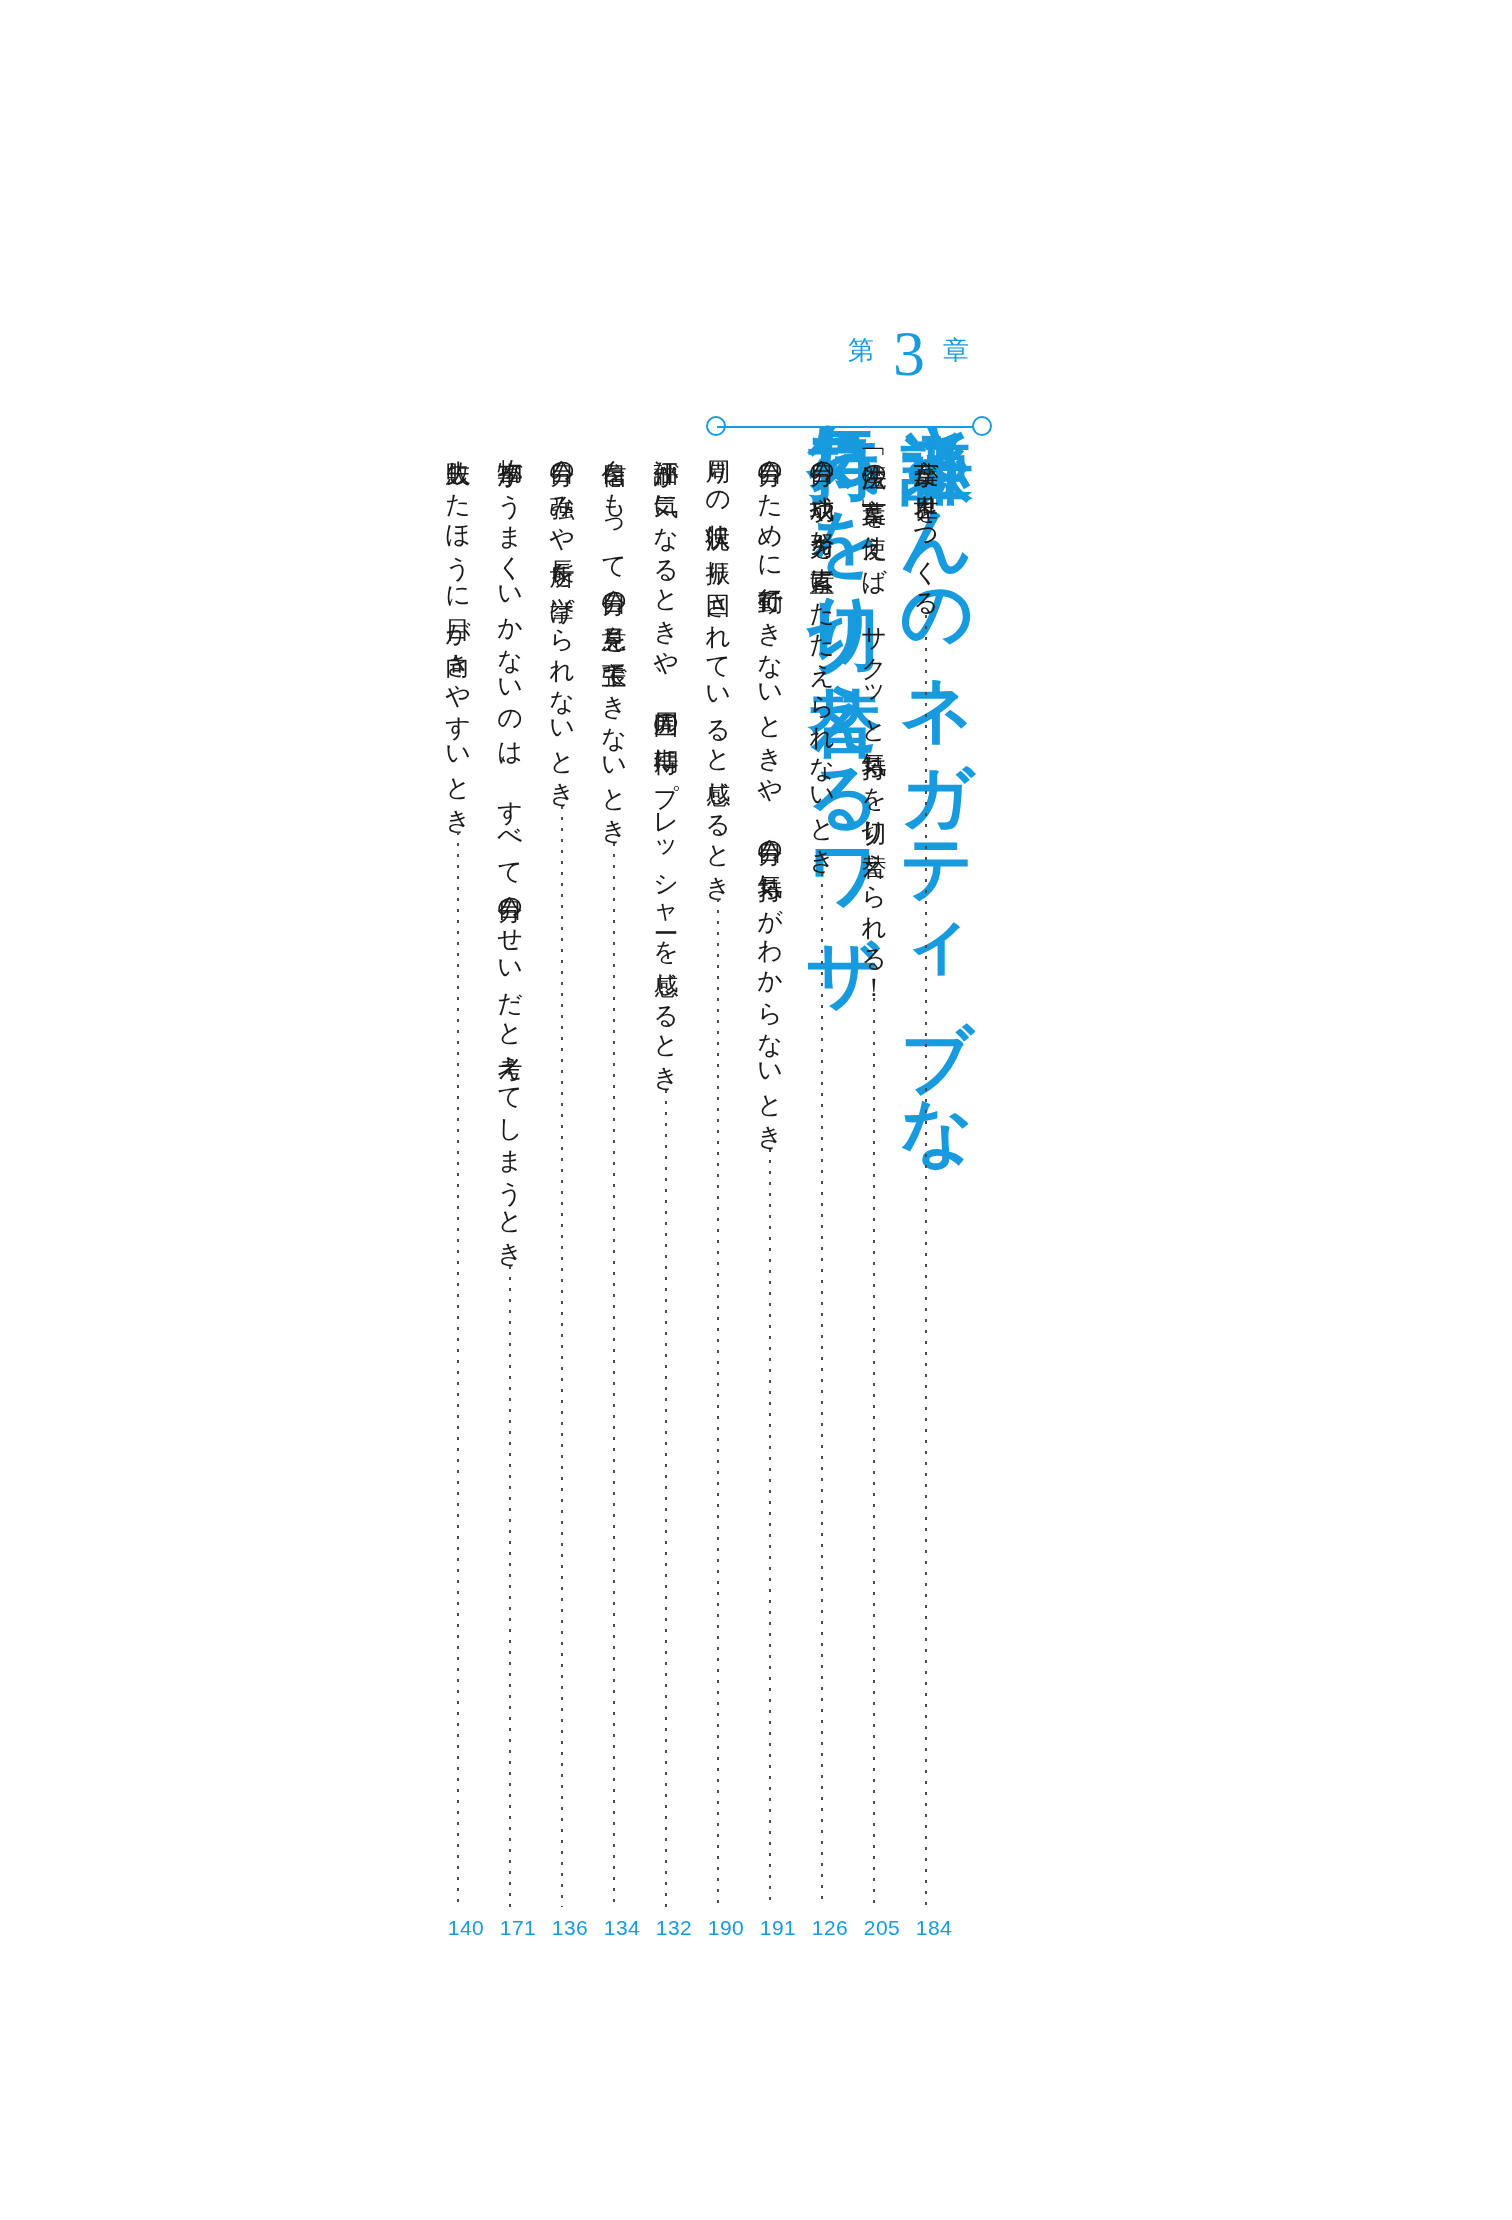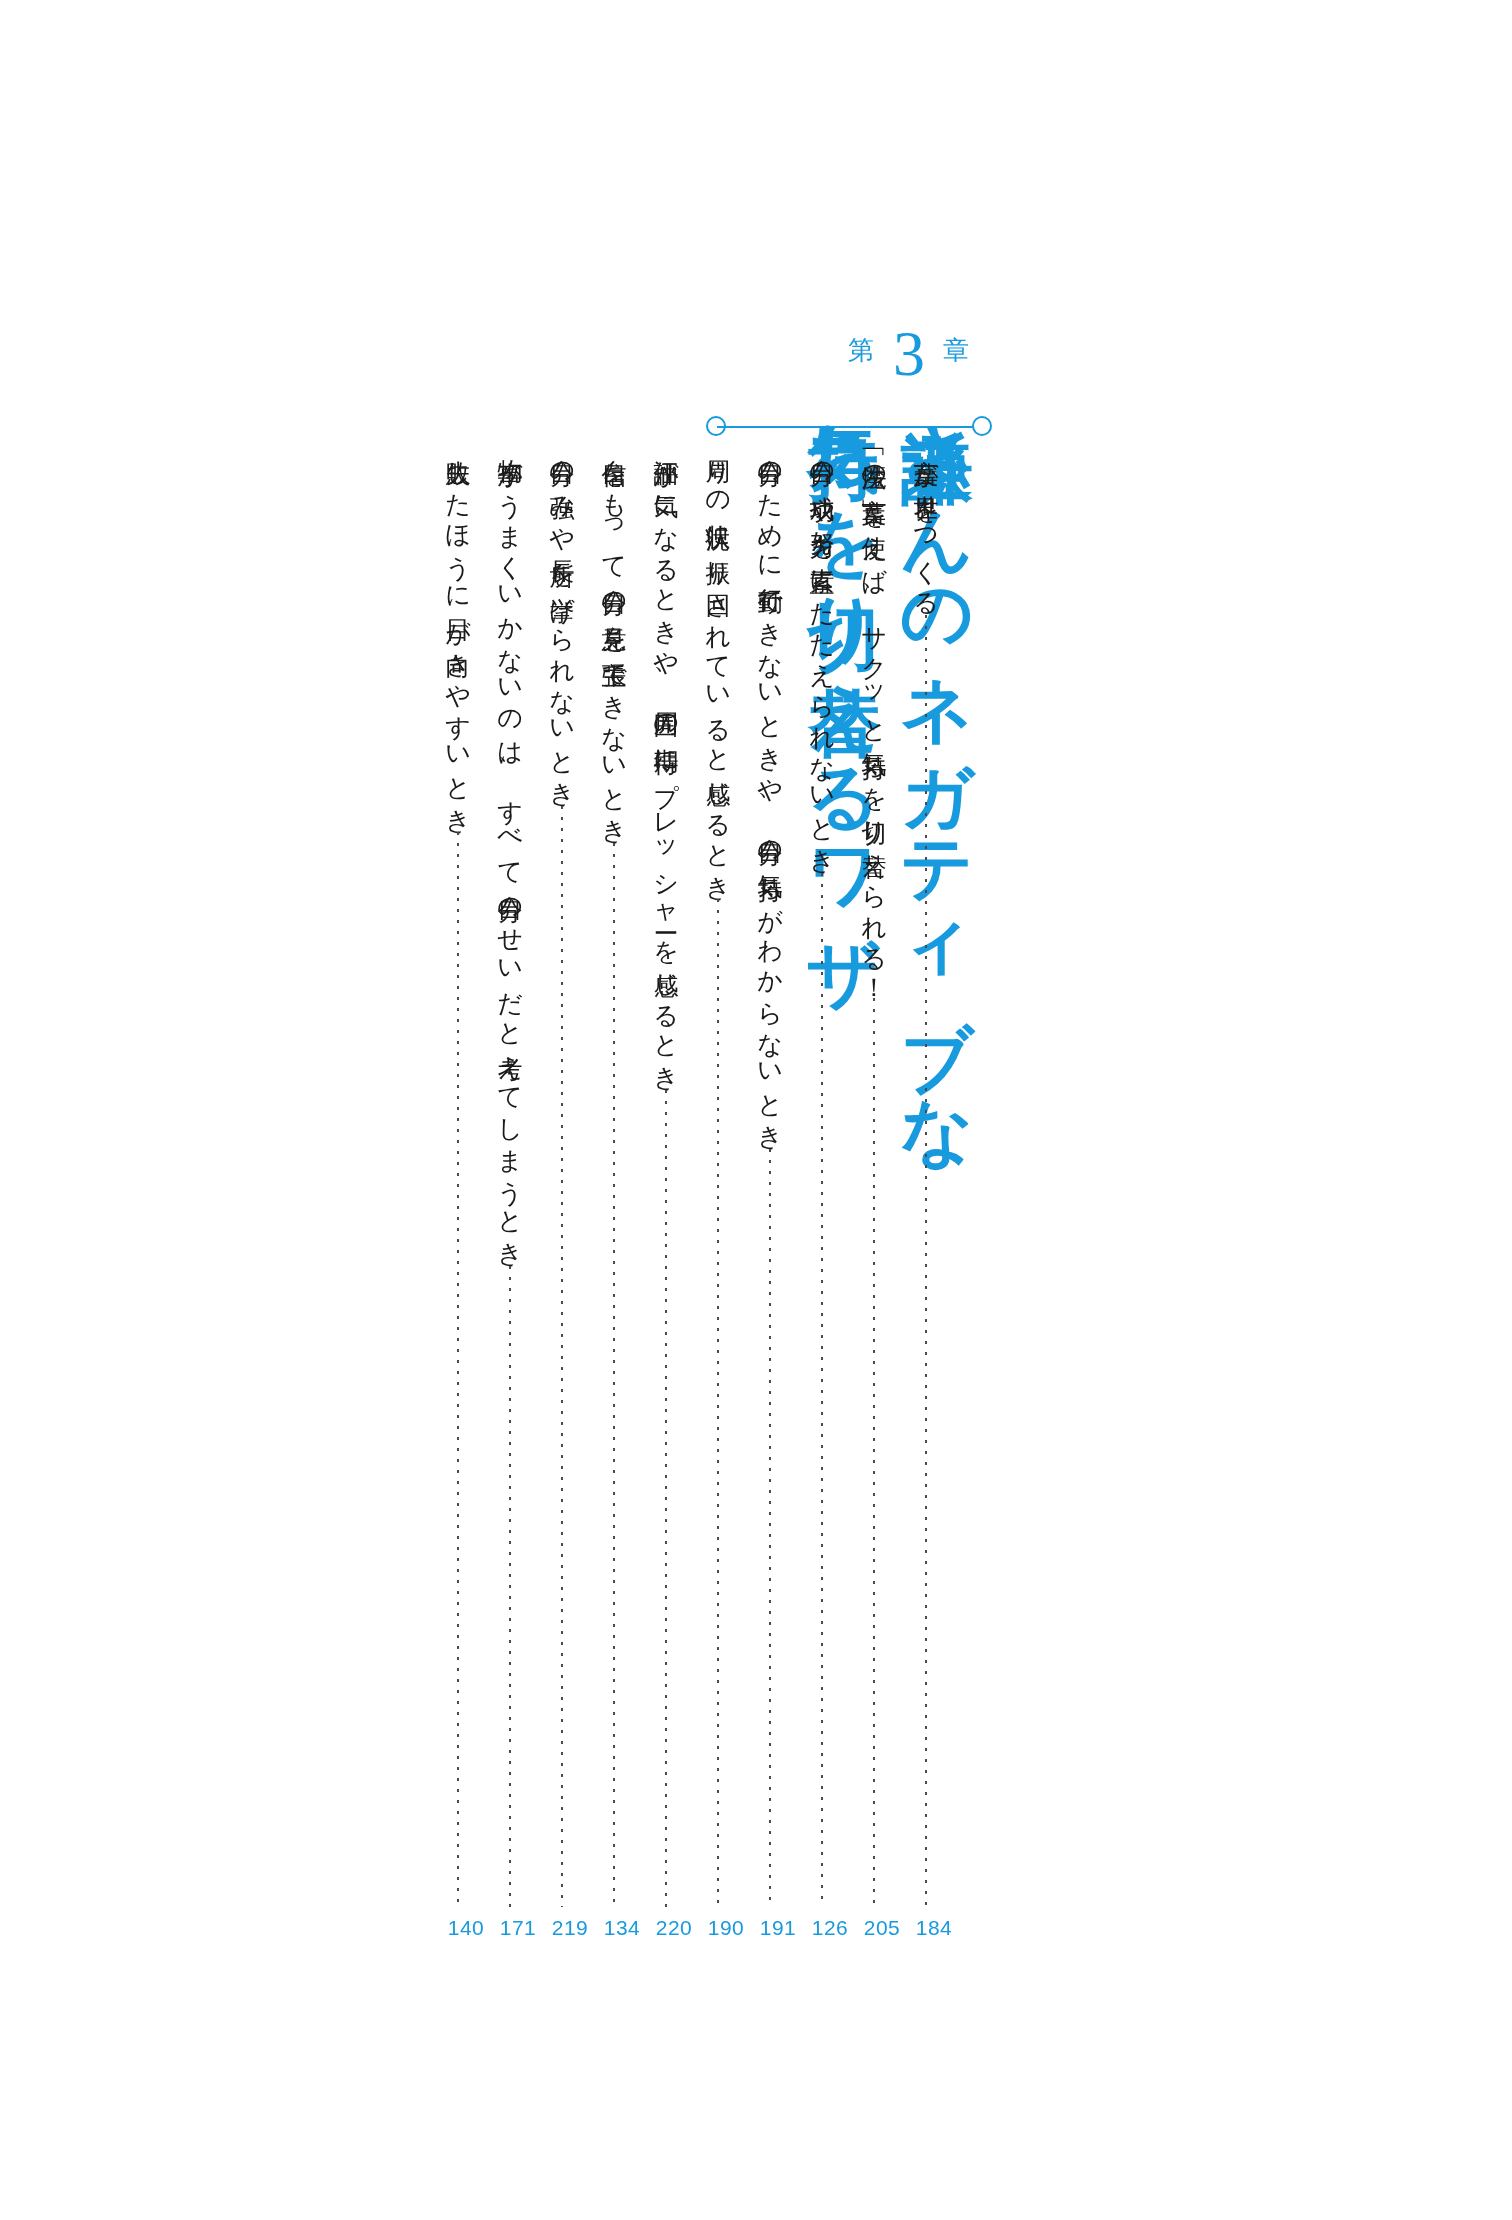--- a/index.html
+++ b/index.html
@@ -207,33 +207,33 @@
 
     <div class="toc-entry">
       <span class="entry-text">周りの状況に振り回されていると感じるとき</span>
       <span class="leader"></span>
       <span class="page-no">190</span>
     </div>
 
     <div class="toc-entry">
       <span class="entry-text">評価が気になるときや、周囲の期待にプレッシャーを感じるとき</span>
       <span class="leader"></span>
-      <span class="page-no">220</span>
+      <span class="page-no">132</span>
     </div>
 
     <div class="toc-entry">
       <span class="entry-text">自信をもって自分の意見を主張できないとき</span>
       <span class="leader"></span>
       <span class="page-no">134</span>
     </div>
 
     <div class="toc-entry">
       <span class="entry-text">自分の強みや長所を挙げられないとき</span>
       <span class="leader"></span>
-      <span class="page-no">219</span>
+      <span class="page-no">136</span>
     </div>
 
     <div class="toc-entry">
       <span class="entry-text">物事がうまくいかないのは、すべて自分のせいだと考えてしまうとき</span>
       <span class="leader"></span>
       <span class="page-no">171</span>
     </div>
 
     <div class="toc-entry">
       <span class="entry-text">失敗したほうに目が向きやすいとき</span>

